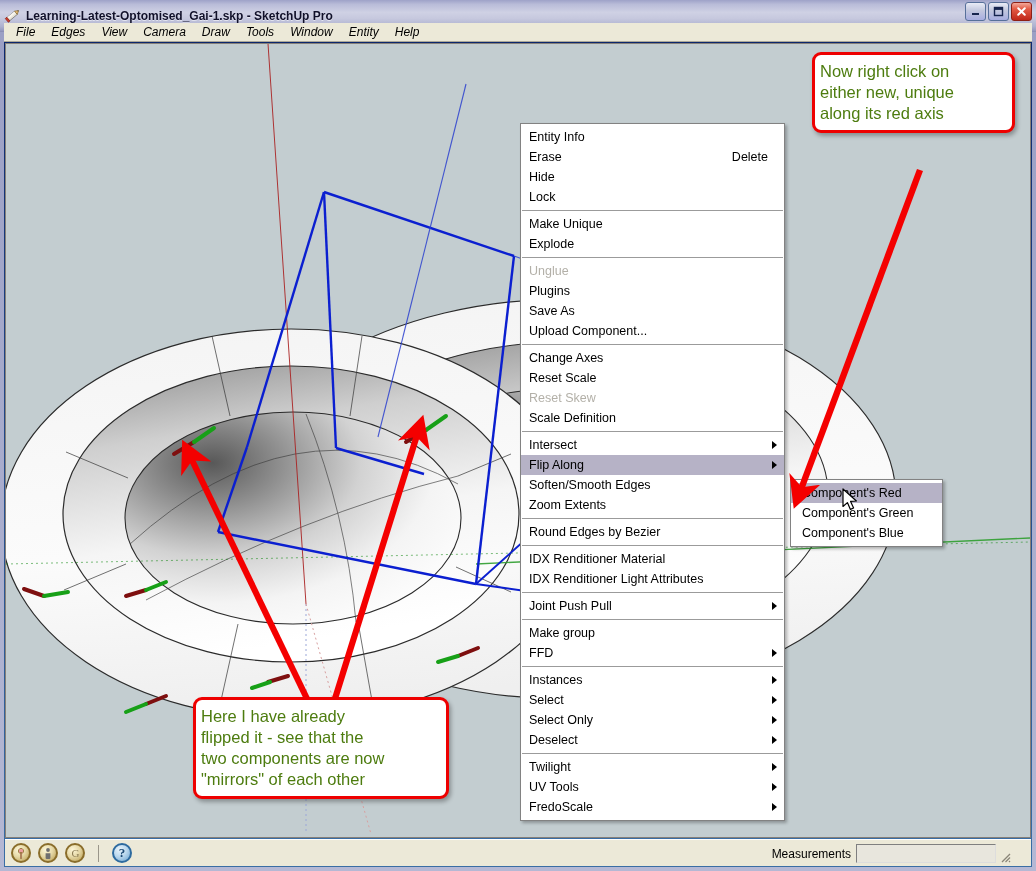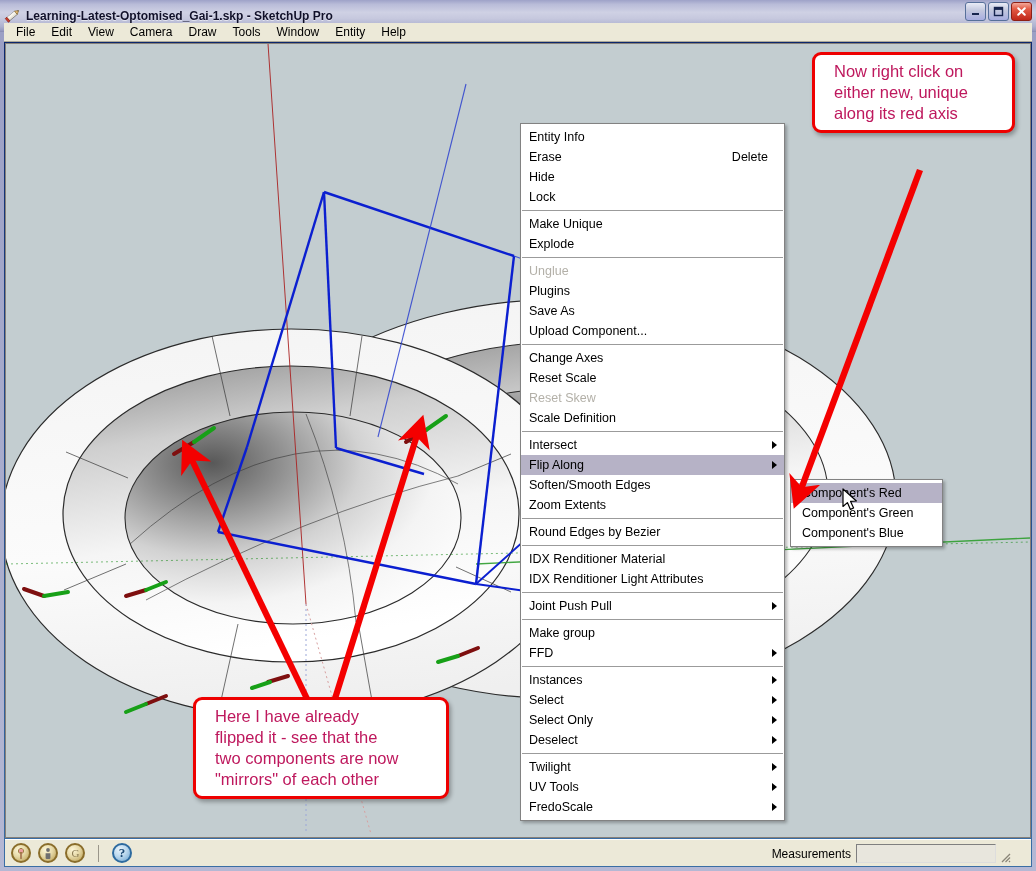--- a/index.html
+++ b/index.html
@@ -95,20 +95,21 @@
     position: absolute;
     left: 4px; top: 23px;
     width: 1028px;
     height: 19px;
     background: #ece9d8;
     display: flex;
     align-items: center;
     padding-left: 4px;
     box-sizing: border-box;
     border-bottom: 1px solid #aca899;
+    font-style: italic;
   }
   .menubar-item {
     font-size: 12px;
     color: #000;
     padding: 1px 8px;
     white-space: nowrap;
     line-height: 15px;
   }
 
   
@@ -272,24 +273,24 @@
     white-space: nowrap;
   }
   .sub-item.highlight { background: #b6b2c6; }
 
   
   .callout {
     position: absolute;
     background: #ffffff;
     border: 3px solid #ee0000;
     border-radius: 9px;
-    color: #be185d;
+    color: #4d7c0f;
     font-size: 16.5px;
     line-height: 21px;
-    padding: 6px 19px;
+    padding: 6px 5px;
     box-sizing: border-box;
     z-index: 60;
     box-shadow: 2px 3px 4px rgba(0,0,0,.30);
   }
   #callout-top {
     left: 812px; top: 52px;
     width: 203px;
   }
   #callout-bottom {
     left: 193px; top: 697px;
@@ -350,21 +351,21 @@
       <div class="win-btn close">
         <svg class="wb-glyph" width="11" height="11" viewBox="0 0 11 11">
           <path d="M2.2 2.2 L8.8 8.8 M8.8 2.2 L2.2 8.8" stroke="#fff" stroke-width="2" stroke-linecap="round"></path>
         </svg>
       </div>
     </div>
   </div>
 
   <div class="menubar">
     <div class="menubar-item">File</div>
-    <div class="menubar-item">Edit</div>
+    <div class="menubar-item">Edges</div>
     <div class="menubar-item">View</div>
     <div class="menubar-item">Camera</div>
     <div class="menubar-item">Draw</div>
     <div class="menubar-item">Tools</div>
     <div class="menubar-item">Window</div>
     <div class="menubar-item">Entity</div>
     <div class="menubar-item">Help</div>
   </div>
 
   <div class="viewport-wrap">

